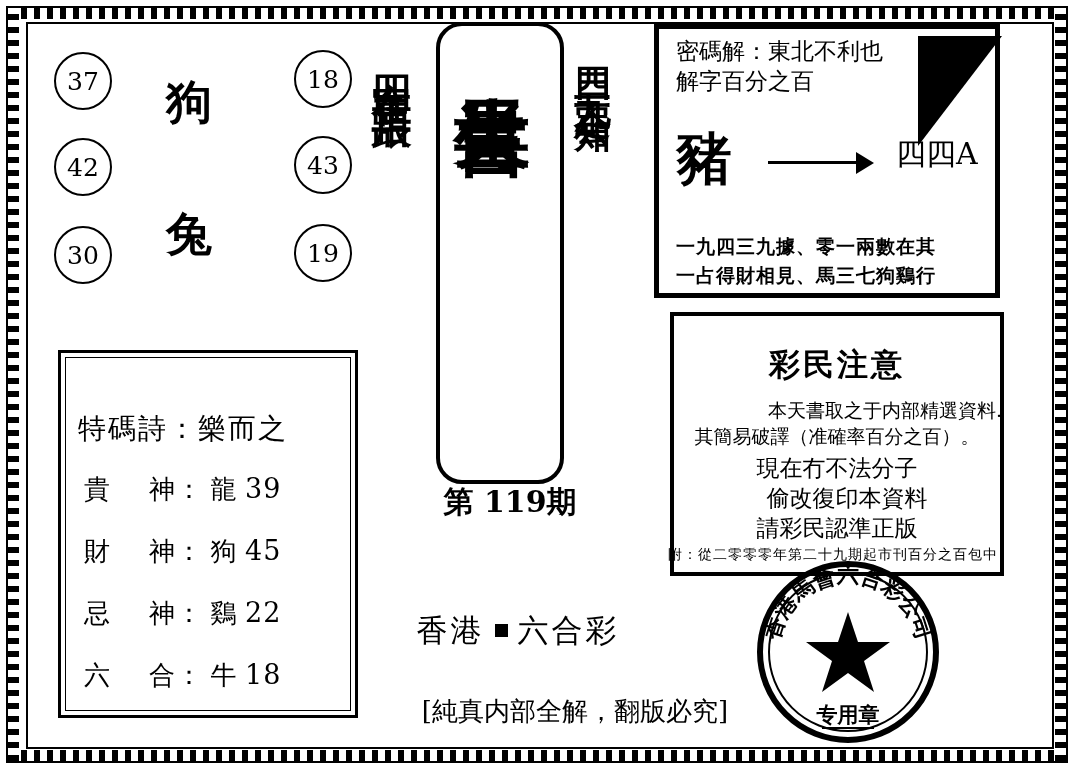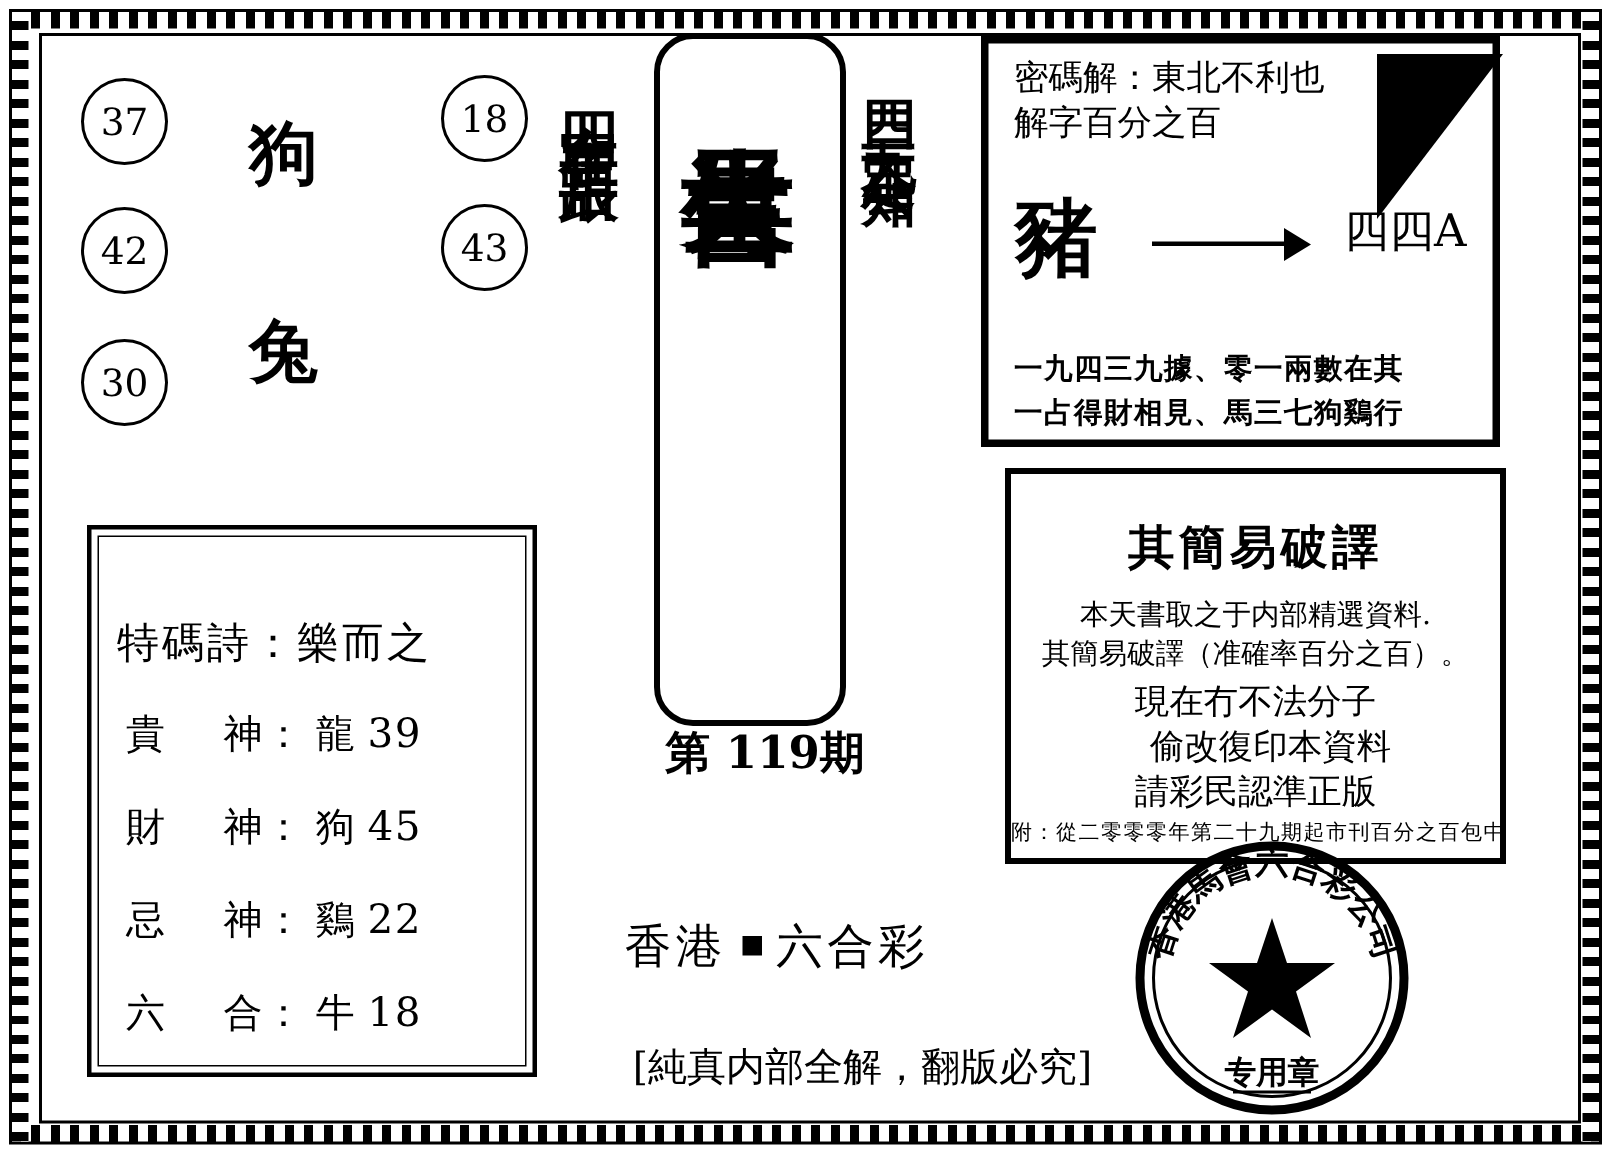--- a/index.html
+++ b/index.html
@@ -286,21 +286,20 @@
     width: 334px;
     text-align: center;
     font-family: "DejaVu Serif", serif;
     font-size: 23px;
     line-height: 1.45;
   }
   .notice-foot {
     position: absolute;
     left: 668px; top: 546px;
     width: 342px;
-    text-align: center;
     font-family: "DejaVu Serif", serif;
     font-size: 14px;
     letter-spacing: 1px;
   }
 
   
   .stamp {
     position: absolute;
     left: 752px; top: 556px;
     width: 192px; height: 192px;
@@ -321,20 +320,21 @@
 
   <div class="num-circle" style="left:54px; top:52px;">37</div>
   <div class="num-circle" style="left:54px; top:138px;">42</div>
   <div class="num-circle" style="left:54px; top:226px;">30</div>
 
   <div class="zodiac-left" style="left:166px; top:72px;">狗</div>
   <div class="zodiac-left" style="left:166px; top:204px;">兔</div>
 
   <div class="num-circle" style="left:294px; top:50px;">18</div>
   <div class="num-circle" style="left:294px; top:136px;">43</div>
+  <div class="num-circle" style="left:294px; top:224px;">19</div>
 
   <div class="slogan-4char vert">四字在上三后跟</div>
   <div class="slogan-right vert">四二二九定会知</div>
 
   <div class="title-box"></div>
   <div class="title-text vert">生肖天書</div>
   <div class="issue">第 119期</div>
 
   <div class="hk-line">
     <span>香港</span><span class="sq"></span><span>六合彩</span>
@@ -369,22 +369,22 @@
     <div class="arrow-line"></div>
     <div class="arrow-head"></div>
   </div>
   <div class="code-result">四四A</div>
   <div class="code-verse">
     <div>一九四三九據、零一兩數在其</div>
     <div>一占得財相見、馬三七狗鷄行</div>
   </div>
 
   <div class="notice-box"></div>
-  <div class="notice-title">其簡易破譯</div>
-  <div class="notice-p" style="top:398px;">本天書取之于内部精選資料.</div>
+  <div class="notice-title">彩民注意</div>
+  <div class="notice-p" style="top:398px;margin-left:48px;">本天書取之于内部精選資料.</div>
   <div class="notice-p" style="top:424px;">其簡易破譯（准確率百分之百）。</div>
   <div class="notice-q" style="top:452px;">現在冇不法分子</div>
   <div class="notice-q" style="top:482px;padding-left:10px;">偷改復印本資料</div>
   <div class="notice-q" style="top:512px;">請彩民認準正版</div>
   <div class="notice-foot">附：從二零零零年第二十九期起市刊百分之百包中</div>
 
   <div class="stamp">
     <svg width="192" height="192" viewBox="0 0 192 192" aria-hidden="true">
       <defs>
         <path id="arcTop" d="M 26,96 A 70,70 0 1 1 166,96" fill="none"></path>

